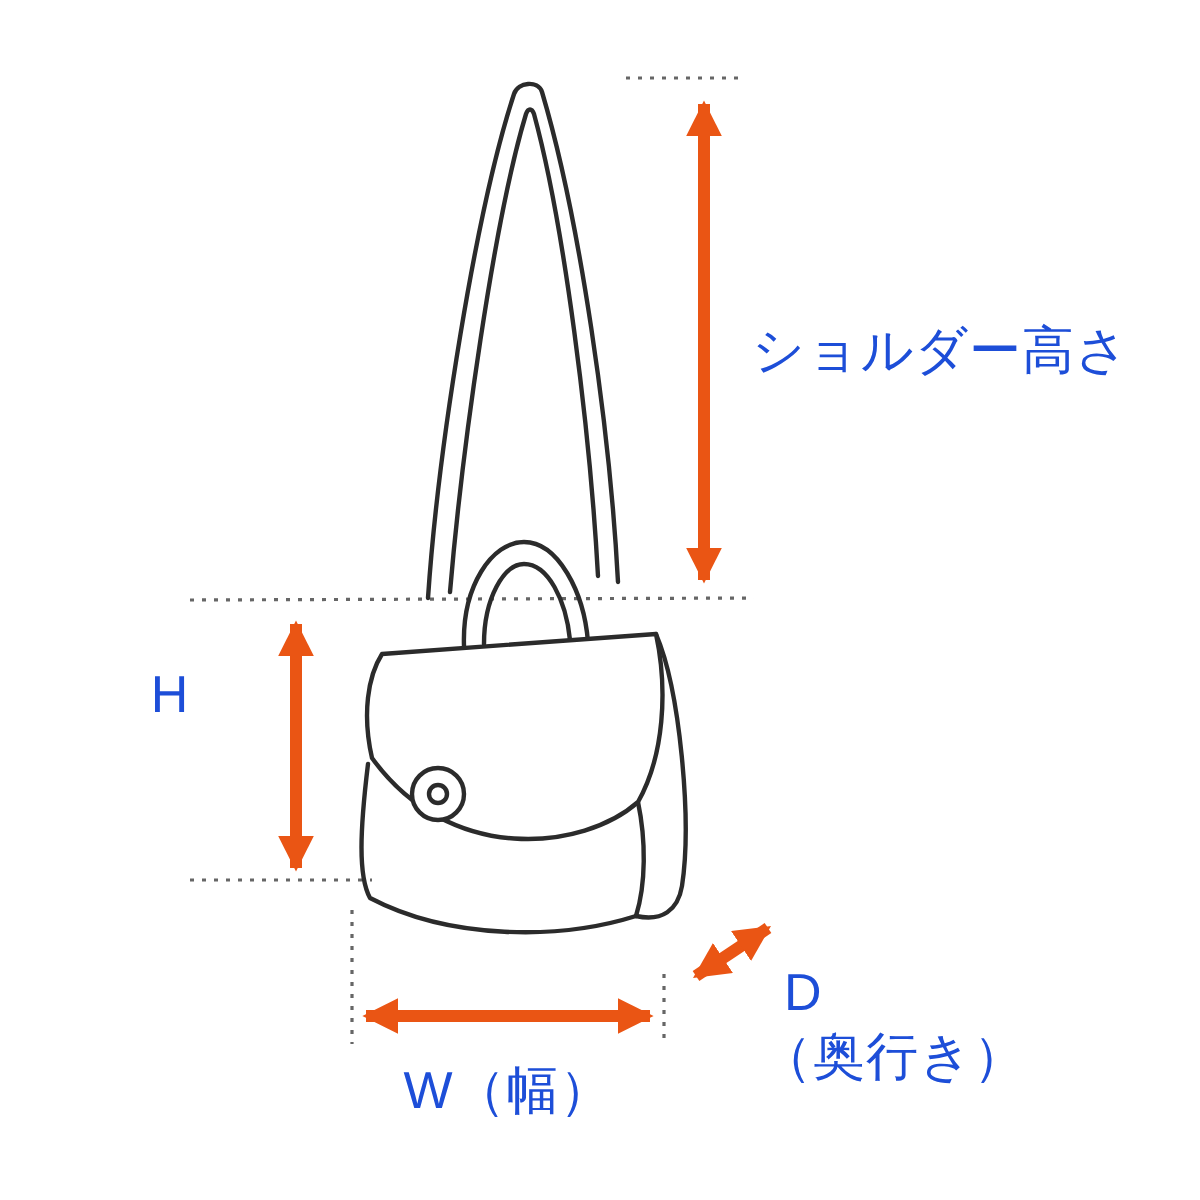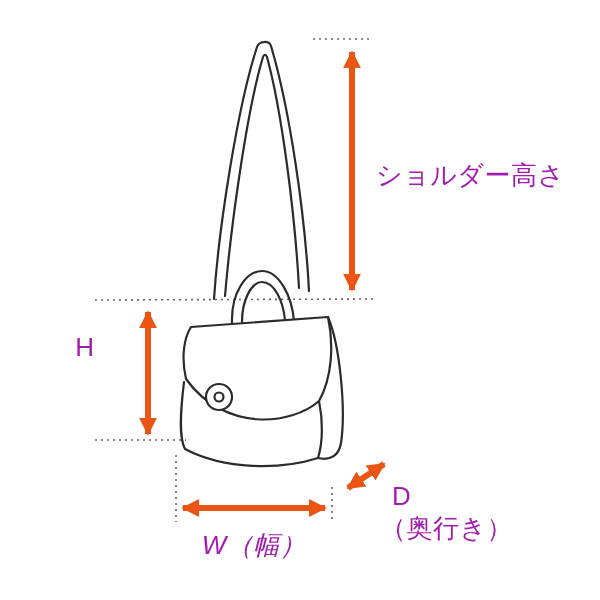--- a/index.html
+++ b/index.html
@@ -15,30 +15,30 @@
     background: #ffffff;
     overflow: hidden;
   }
   .canvas svg {
     position: absolute;
     left: 0;
     top: 0;
   }
   .lbl {
     position: absolute;
-    color: #a21caf;
+    color: #1d4ed8;
     font-size: 26px;
     font-weight: 500;
     letter-spacing: 0.5px;
     white-space: nowrap;
     line-height: 34px;
   }
   .lbl-shoulder { left: 376px; top: 158px; }
   .lbl-h { left: 18px; top: 330px; width: 134px; text-align: center; }
-  .lbl-w { left: 176px; top: 528px; width: 156px; text-align: center; font-style: italic; }
+  .lbl-w { left: 176px; top: 528px; width: 156px; text-align: center; }
   .lbl-d { left: 380px; top: 480px; line-height: 32px; }
   .lbl .line { display: block; }
   .lbl-d .letter { display: block; padding-left: 12px; }
 </style>
 </head>
 <body>
 
 <div class="canvas">
 
   <svg width="600" height="600" viewBox="0 0 600 600">

